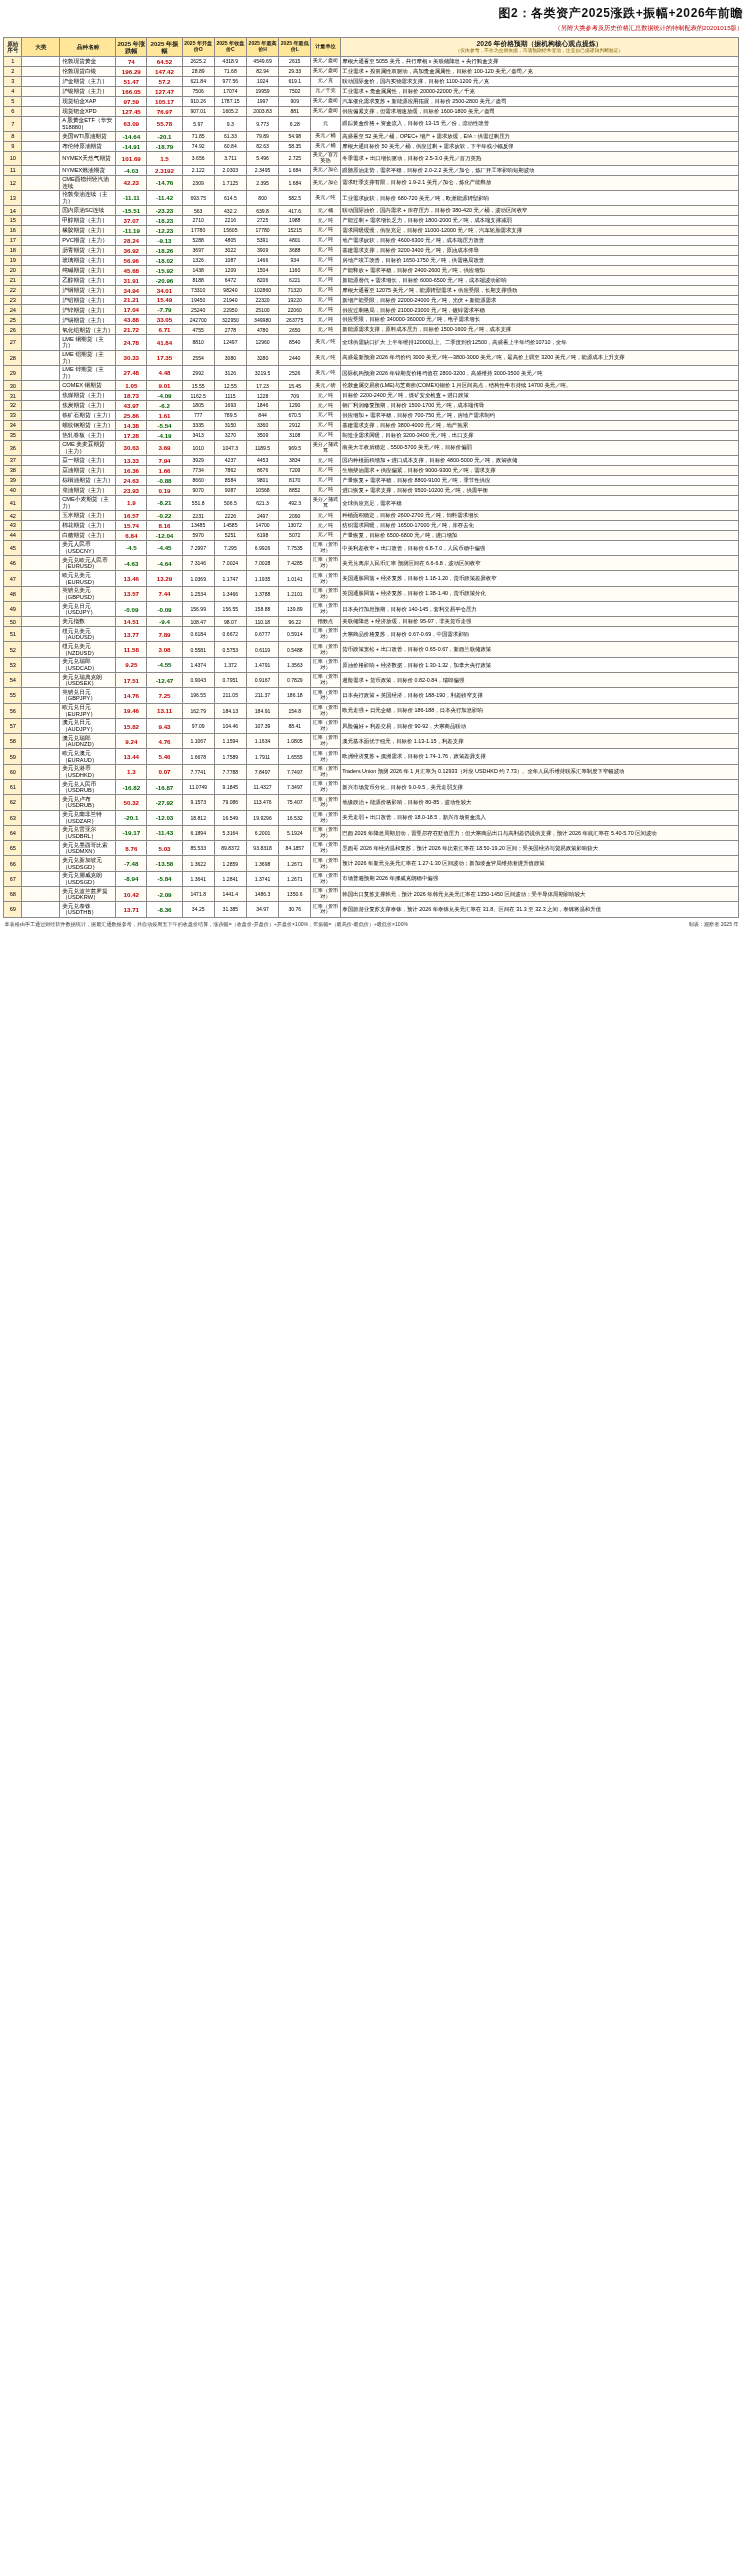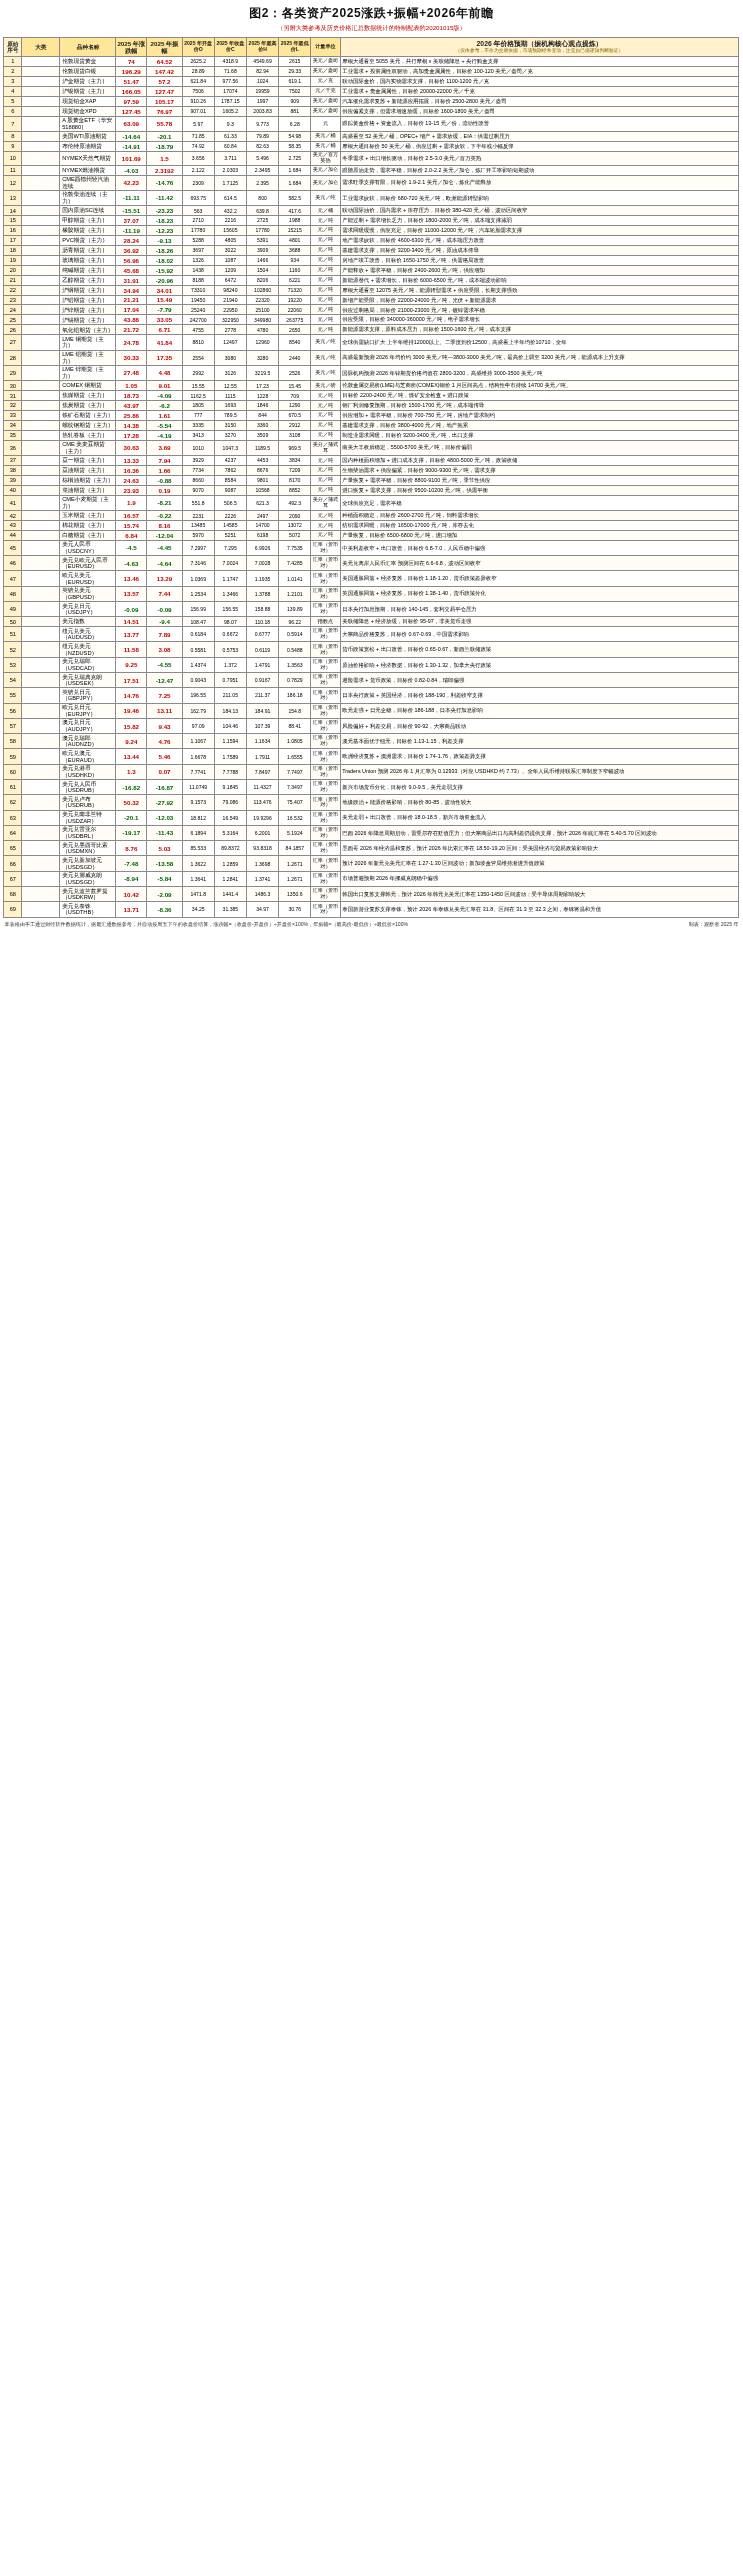--- a/index.html
+++ b/index.html
@@ -1,18 +1,18 @@
 <!DOCTYPE html>
 <html style="font-size:9px"><head>
 <meta charset="utf-8">
 <style>
   html,body{margin:0;padding:0;background:#ffffff;}
   body{font-family:"Liberation Sans","DejaVu Sans",sans-serif;}
   #page{width:743px;min-height:2576px;background:#fff;position:relative;}
-  .title-wrap{text-align:center;padding:4.5px 0 1.1px 0;}
+  .title-wrap{text-align:right;padding:4.5px 0 1.1px 0;}
   .main-title{font-size:12px;font-weight:bold;color:#111;letter-spacing:0.6px;}
   .sub-title{font-size:6.2px;color:#c00000;margin-top:2.3px;}
   table{border-collapse:collapse;width:736px;margin:3.4px 3.4px 0 3.4px;table-layout:fixed;}
   th,td{border:0.6px solid #8a8a8a;font-size:5.7px;vertical-align:middle;padding:0.6px 1.1px;}
   thead th{background:#ffe699;color:#1a1a1a;font-weight:bold;text-align:center;font-size:5.7px;line-height:1.15;padding:1.7px 1.1px;}
   thead th.h-pred{background:#fff2cc;font-size:6.8px;}
   .c-idx{width:14.7px;text-align:center;background:#fff2cc;font-size:5.7px;}
   .c-cat{width:35px;text-align:center;font-weight:bold;color:#fff;font-size:5.7px;line-height:1.2;}
   .c-name{width:52px;font-size:5.7px;line-height:1.15;padding-left:1.7px;}
   .c-chg{width:28px;text-align:center;font-size:6.2px;font-weight:bold;}

